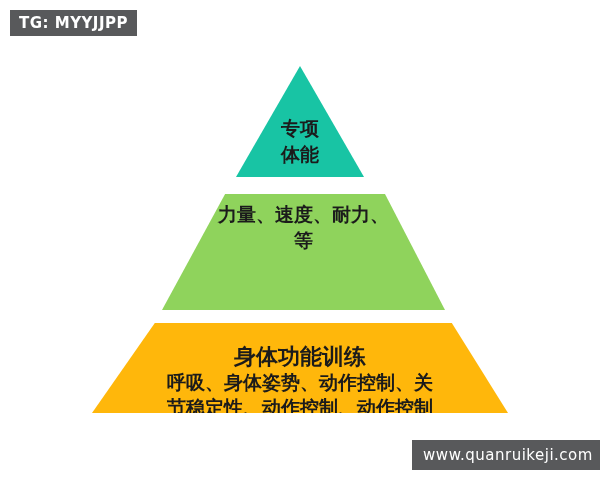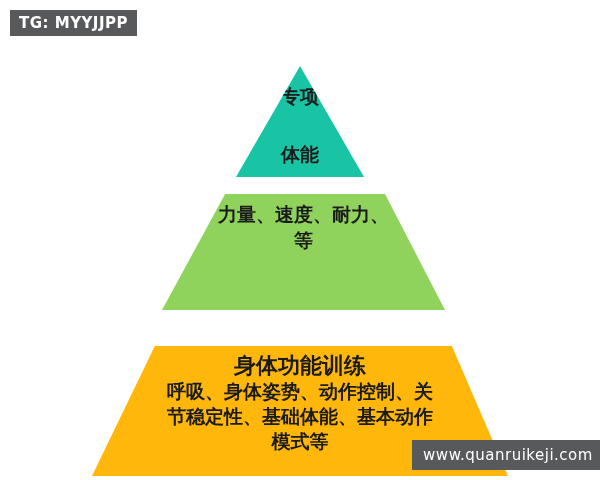--- a/index.html
+++ b/index.html
@@ -34,32 +34,30 @@
     color: #1b1b1b;
     font-weight: 700;
   }
   .tier-top {
     left: 236px; top: 66px; width: 128px; height: 111px;
     clip-path: polygon(50% 0, 100% 100%, 0 100%);
     justify-content: flex-end;
     padding-bottom: 10px;
     font-size: 22px;
     line-height: 26px;
-    gap: 32px;
   }
   .tier-mid {
     left: 162px; top: 194px; width: 283px; height: 116px;
     clip-path: polygon(22.3% 0, 78.8% 0, 100% 100%, 0 100%);
     padding-top: 7px;
   }
   .tier-bottom {
-    left: 92px; top: 323px; width: 416px; height: 130px;
+    left: 92px; top: 323px; width: 416px; height: 90px;
     clip-path: polygon(15.1% 0, 86.5% 0, 100% 100%, 0 100%);
-    padding-top: 6px;
-    margin-top: 23px;
+    padding-top: 20px;
   }
   .tier-title { font-size: 21px; line-height: 27px; font-weight: 700; }
   .tier-bottom .tier-title { font-size: 22px; }
   .tier-line { font-size: 19px; line-height: 26px; font-weight: 700; }
   .tier-bottom .tier-line { line-height: 25px; }
 </style>
 </head>
 <body>
 
 <div class="canvas">
@@ -72,19 +70,19 @@
   </div>
 
   <div class="tier tier-mid" style="background: rgb(143, 211, 92);">
     <div class="tier-line">力量、速度、耐力、</div>
     <div class="tier-line">等</div>
   </div>
 
   <div class="tier tier-bottom" style="background: rgb(255, 183, 11);">
     <div class="tier-title">身体功能训练</div>
     <div class="tier-line">呼吸、身体姿势、动作控制、关</div>
-    <div class="tier-line">节稳定性、基础体能、基本动作</div>
+    <div class="tier-line">节稳定性、动作控制、动作控制</div>
     <div class="tier-line">模式等</div>
   </div>
 
   <div class="badge badge-br" style="background: rgb(88, 89, 91); color: rgb(255, 255, 255);">www.quanruikeji.com</div>
 
 </div>
 
 </body></html>

